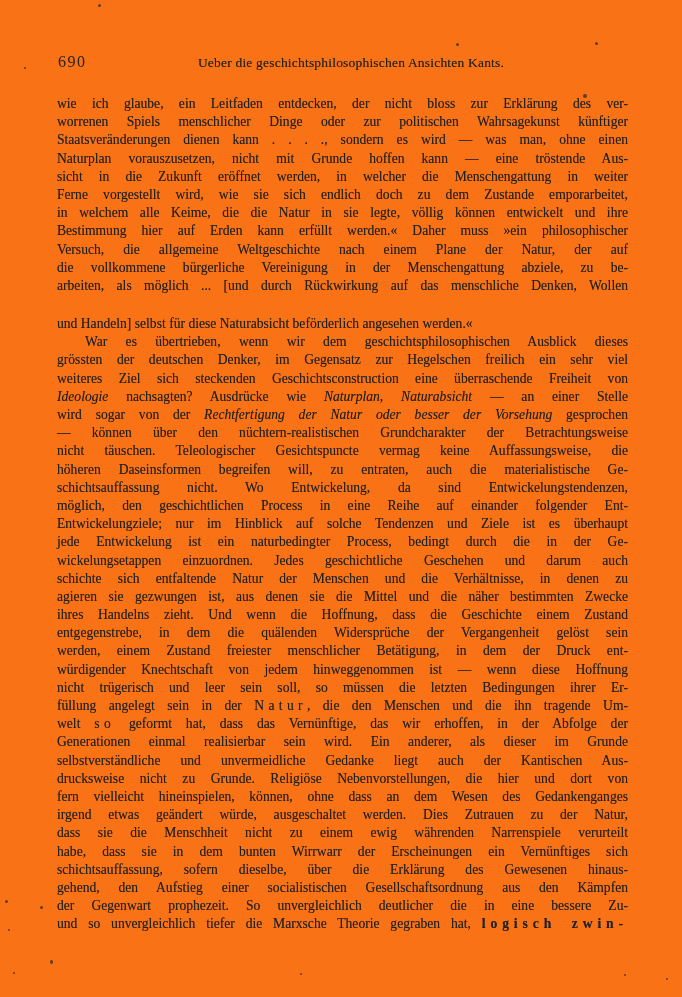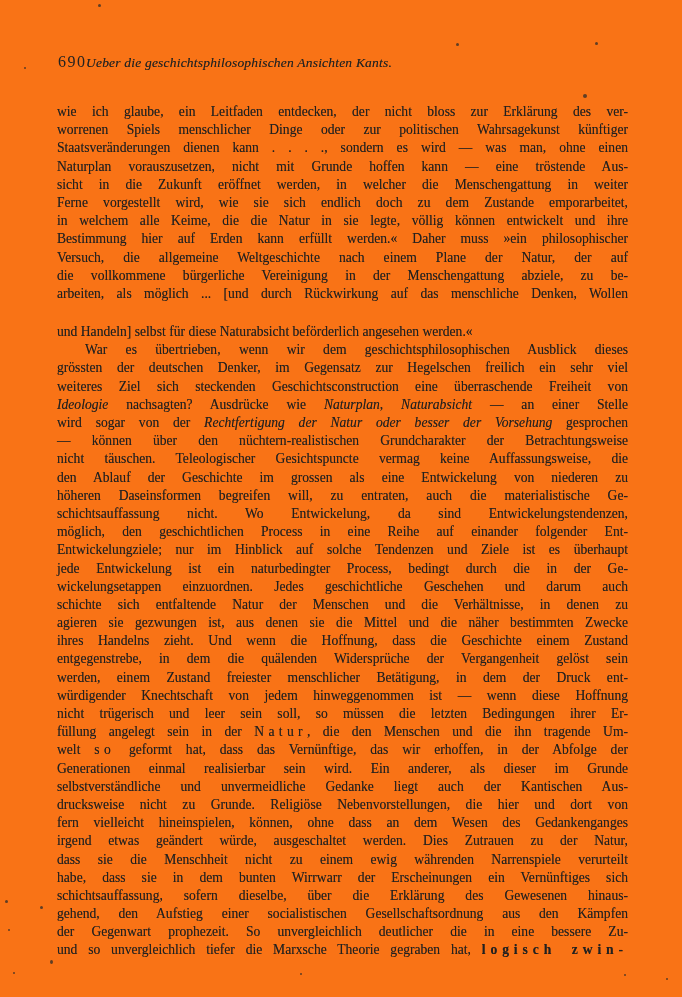--- a/index.html
+++ b/index.html
@@ -26,35 +26,34 @@
   .pagenum {
     position: absolute;
     left: 1px;
     top: 0;
     font-size: 16px;
     letter-spacing: 1.5px;
     color: #232322;
   }
   .running-title {
     position: absolute;
-    left: 12px;
+    left: 0;
     top: 2px;
     width: 100%;
     padding-left: 17px;
     box-sizing: border-box;
-    text-align: left;
+    text-align: center;
     font-size: 13.5px;
     letter-spacing: 0.2px;
     color: #232322;
     text-shadow: 0 0 0.5px rgba(35,35,34,0.55);
-    font-style: italic;
   }
   .textbody {
     position: absolute;
-    top: 103px;
+    top: 95px;
     left: 57px;
     width: 571px;
   }
   .line {
     height: 18.2px;
     line-height: 18.2px;
     font-size: 13.6px;
     text-align: justify;
     text-align-last: justify;
     text-justify: inter-word;
@@ -96,21 +95,20 @@
       <div class="line"><span>die vollkommene bürgerliche Vereinigung in der Menschengattung abziele, zu be-</span></div>
       <div class="line"><span>arbeiten, als möglich ... [und durch Rückwirkung auf das menschliche Denken, Wollen</span></div>
       <div class="line noj"><span>und Handeln] selbst für diese Naturabsicht beförderlich angesehen werden.«</span></div>
       <div class="line indent"><span>War es übertrieben, wenn wir dem geschichtsphilosophischen Ausblick dieses</span></div>
       <div class="line"><span>grössten der deutschen Denker, im Gegensatz zur Hegelschen freilich ein sehr viel</span></div>
       <div class="line"><span>weiteres Ziel sich steckenden Geschichtsconstruction eine überraschende Freiheit von</span></div>
       <div class="line"><em>Ideologie</em><span> nachsagten?  Ausdrücke wie </span><em>Naturplan</em><span>, </span><em>Naturabsicht</em><span> — an einer Stelle</span></div>
       <div class="line"><span>wird sogar von der </span><em>Rechtfertigung der Natur oder besser der Vorsehung</em><span> gesprochen</span></div>
       <div class="line"><span>— können über den nüchtern-realistischen Grundcharakter der Betrachtungsweise</span></div>
       <div class="line"><span>nicht täuschen.  Teleologischer Gesichtspuncte vermag keine Auffassungsweise, die</span></div>
-      <div class="line"><span>den Ablauf der Geschichte im grossen als eine Entwickelung von niederen zu</span></div>
       <div class="line"><span>höheren Daseinsformen begreifen will, zu entraten, auch die materialistische Ge-</span></div>
       <div class="line"><span>schichtsauffassung nicht.  Wo Entwickelung, da sind Entwickelungstendenzen,</span></div>
       <div class="line"><span>möglich, den geschichtlichen Process in eine Reihe auf einander folgender Ent-</span></div>
       <div class="line"><span>Entwickelungziele; nur im Hinblick auf solche Tendenzen und Ziele ist es überhaupt</span></div>
       <div class="line"><span>jede Entwickelung ist ein naturbedingter Process, bedingt durch die in der Ge-</span></div>
       <div class="line"><span>wickelungsetappen einzuordnen.  Jedes geschichtliche Geschehen und darum auch</span></div>
       <div class="line"><span>schichte sich entfaltende Natur der Menschen und die Verhältnisse, in denen zu</span></div>
       <div class="line"><span>agieren sie gezwungen ist, aus denen sie die Mittel und die näher bestimmten Zwecke</span></div>
       <div class="line"><span>ihres Handelns zieht.  Und wenn die Hoffnung, dass die Geschichte einem Zustand</span></div>
       <div class="line"><span>entgegenstrebe, in dem die quälenden Widersprüche der Vergangenheit gelöst sein</span></div>

